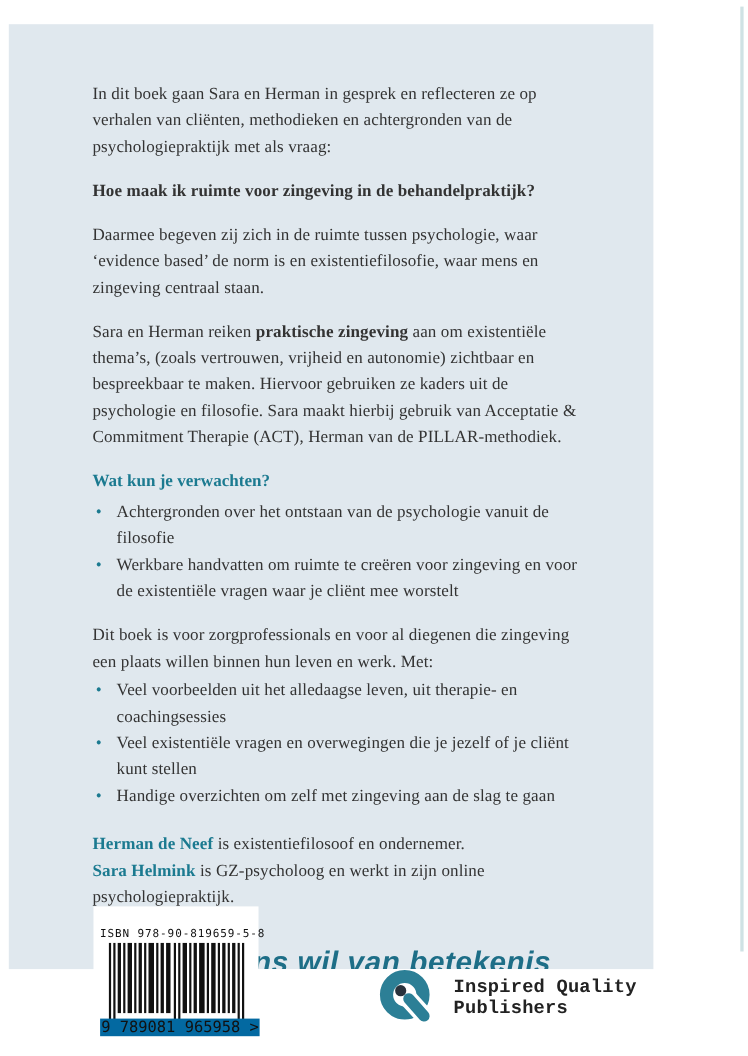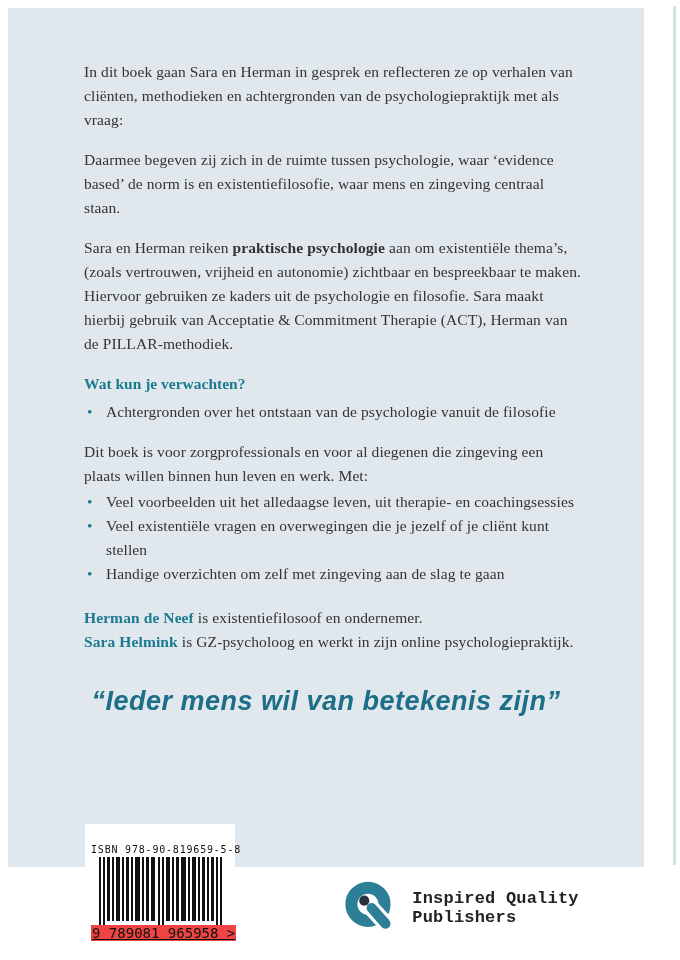--- a/index.html
+++ b/index.html
@@ -13,22 +13,22 @@
   body{
     position:relative;
     width:680px;height:960px;
     background:#ffffff;
     font-family:"Liberation Serif", serif;
     color:var(--text);
     overflow:hidden;
   }
   .panel{
     position:absolute;
-    left:8px;top:8px;
-    width:636px;height:859px;
+    left:8px;top:22px;
+    width:586px;height:859px;
     background:var(--bg);
     padding:52px 62px 0 76px;
     overflow:hidden;
   }
   .spine-edge{
     position:absolute;
     right:4px;top:6px;
     width:3px;height:859px;
     background:#cfe2e4;
   }
@@ -104,21 +104,21 @@
   }
   .barcode-digits{
     font-family:"DejaVu Sans Mono", monospace;
     font-size:14px;
     color:#111;
     margin-top:-14px;
     text-align:left;
     background:transparent;
     white-space:nowrap;
   }
-  .barcode-digits span{background:#ef4444;padding:0 1px;text-decoration:underline;}
+  .barcode-digits span{background:#0369a1;padding:0 1px;}
   .publisher-row{
     position:absolute;
     left:344px;top:878px;
     display:flex;
     align-items:center;
     gap:13px;
   }
   .publisher-name{
     font-family:Liberation Mono, monospace;
     font-size:17px;
@@ -127,28 +127,30 @@
     letter-spacing:0.2px;
   }
 </style>
 </head>
 <body>
 
 <div class="panel">
 
   <p class="body-p">In dit boek gaan Sara en Herman in gesprek en reflecteren ze op verhalen van cliënten, methodieken en achtergronden van de psychologiepraktijk met als vraag:</p>
 
+  <p class="body-p q-bold">Hoe maak ik ruimte voor zingeving in de behandelpraktijk?</p>
 
   <p class="body-p">Daarmee begeven zij zich in de ruimte tussen psychologie, waar ‘evidence based’ de norm is en existentiefilosofie, waar mens en zingeving centraal staan.</p>
 
-  <p class="body-p"><span>Sara en Herman reiken </span><strong>praktische psychologie</strong><span> aan om existentiële thema’s, (zoals vertrouwen, vrijheid en autonomie) zichtbaar en bespreekbaar te maken. Hiervoor gebruiken ze kaders uit de psychologie en filosofie. Sara maakt hierbij gebruik van Acceptatie &amp; Commitment Therapie (ACT), Herman van de PILLAR-methodiek.</span></p>
+  <p class="body-p"><span>Sara en Herman reiken </span><strong>praktische zingeving</strong><span> aan om existentiële thema’s, (zoals vertrouwen, vrijheid en autonomie) zichtbaar en bespreekbaar te maken. Hiervoor gebruiken ze kaders uit de psychologie en filosofie. Sara maakt hierbij gebruik van Acceptatie &amp; Commitment Therapie (ACT), Herman van de PILLAR-methodiek.</span></p>
 
   <h3 class="teal-head">Wat kun je verwachten?</h3>
   <ul class="cover-list">
     <li>Achtergronden over het ontstaan van de psychologie vanuit de filosofie</li>
+    <li>Werkbare handvatten om ruimte te creëren voor zingeving en voor de existentiële vragen waar je cliënt mee worstelt</li>
   </ul>
 
   <p class="body-p tight">Dit boek is voor zorgprofessionals en voor al diegenen die zingeving een plaats willen binnen hun leven en werk. Met:</p>
   <ul class="cover-list">
     <li>Veel voorbeelden uit het alledaagse leven, uit therapie- en coachingsessies</li>
     <li>Veel existentiële vragen en overwegingen die je jezelf of je cliënt kunt stellen</li>
     <li>Handige overzichten om zelf met zingeving aan de slag te gaan</li>
   </ul>
 
   <p class="authors">

